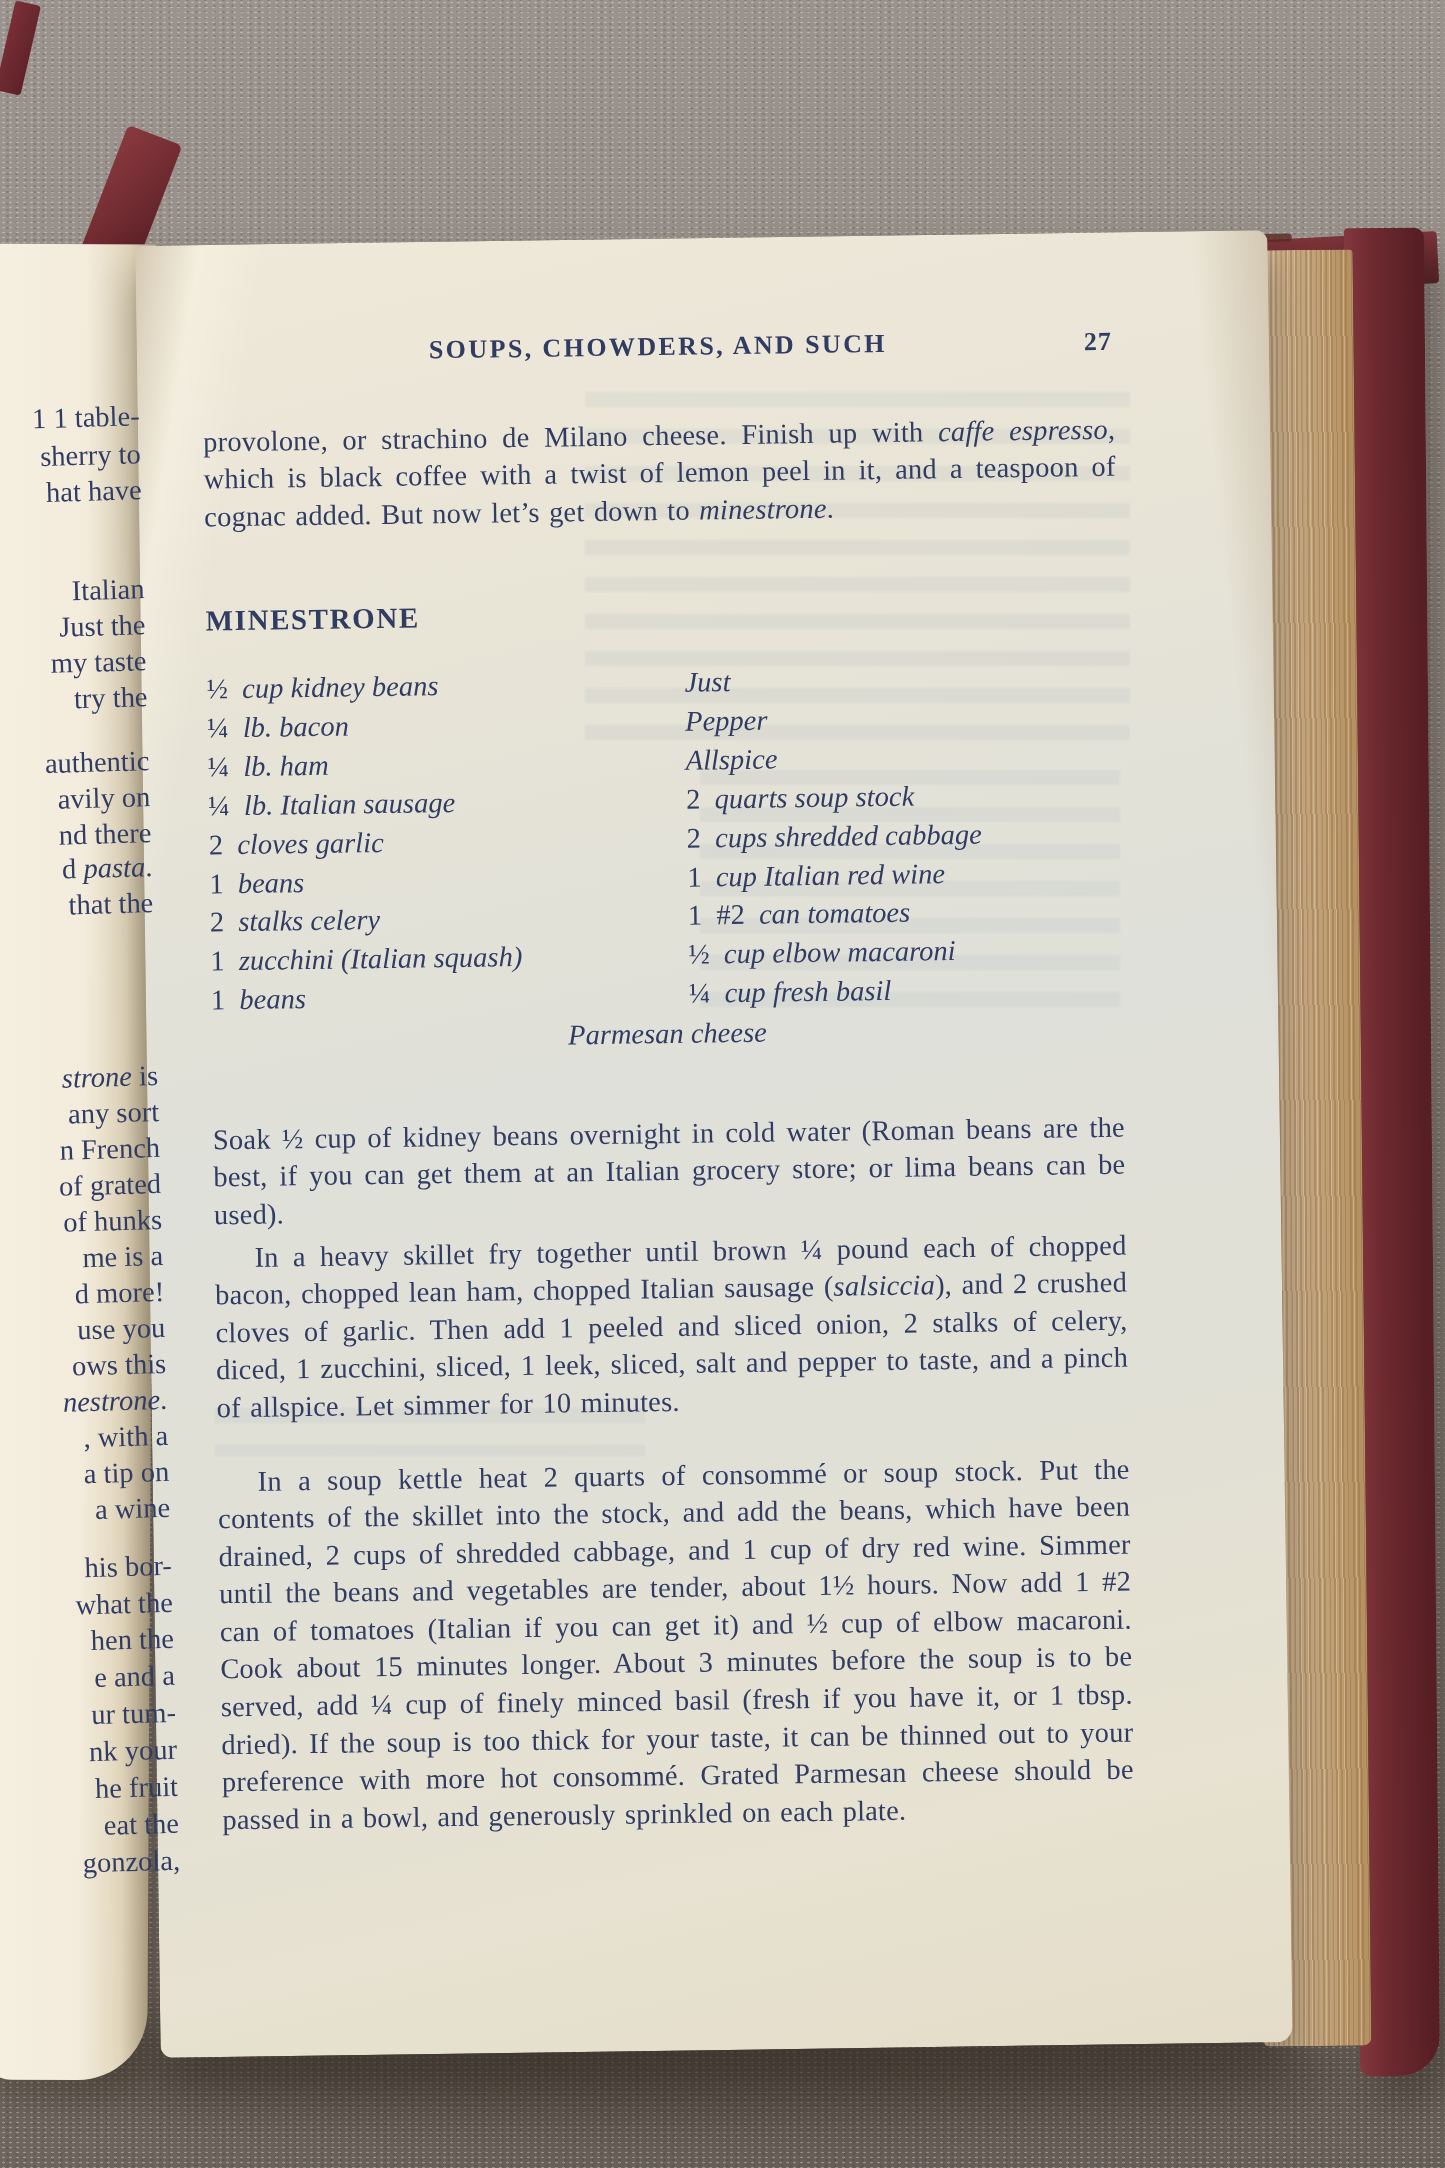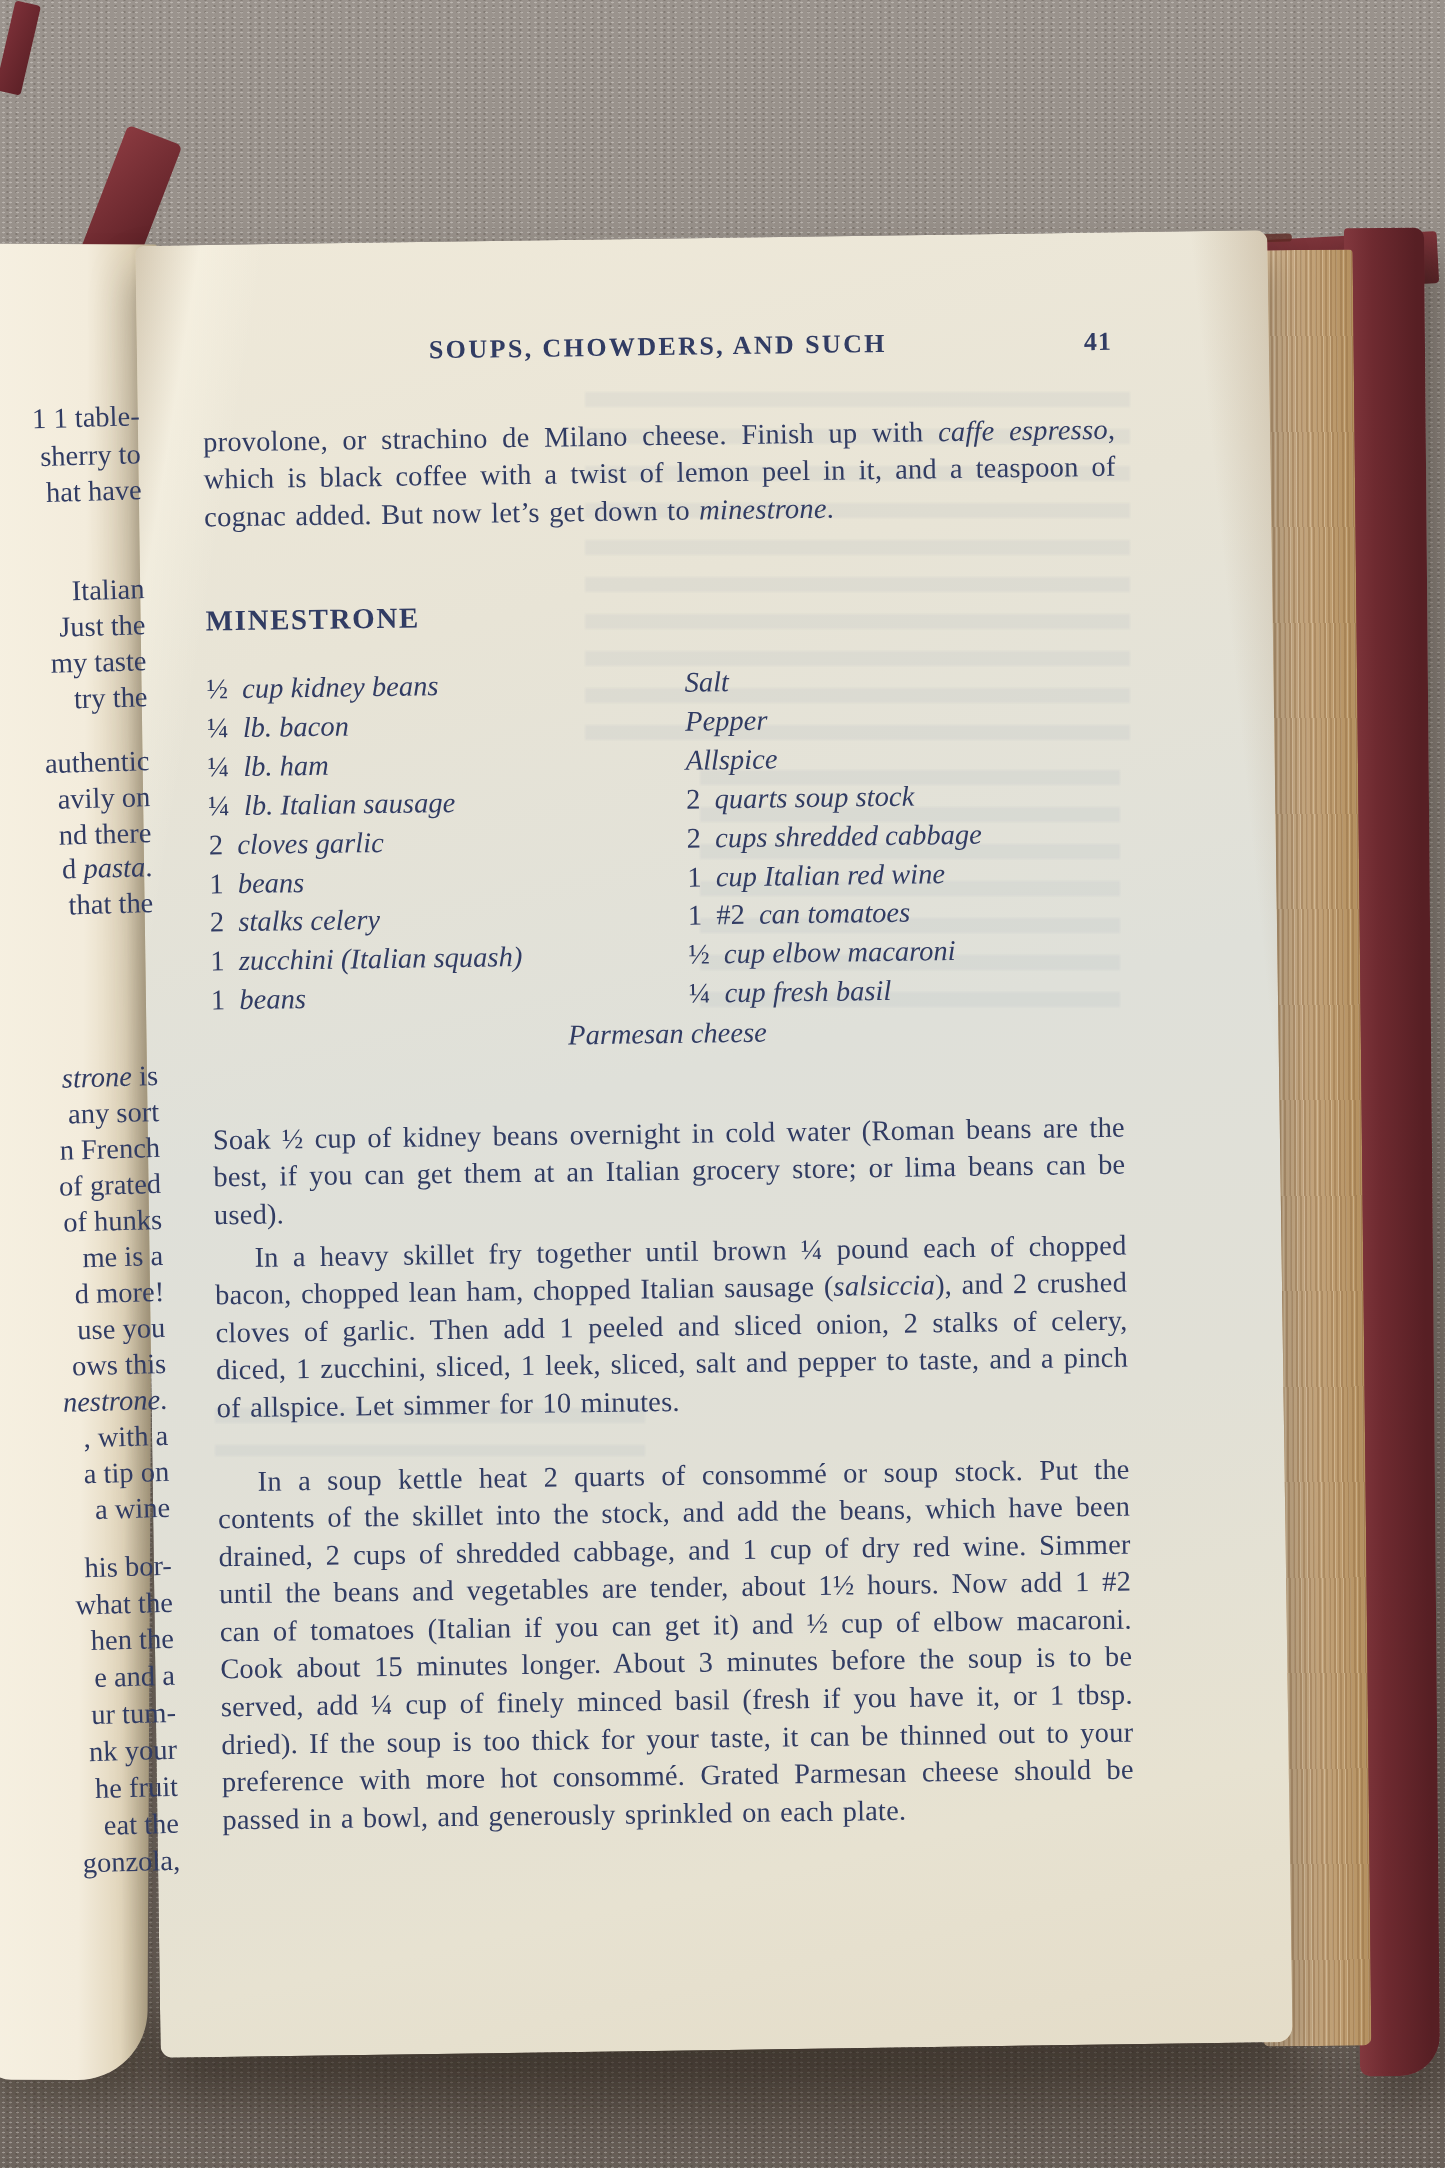--- a/index.html
+++ b/index.html
@@ -127,31 +127,31 @@
       <div class="fragment" style="top: 1663px;">e and a</div>
       <div class="fragment" style="top: 1700px;">ur tum-</div>
       <div class="fragment" style="top: 1737px;">nk your</div>
       <div class="fragment" style="top: 1774px;">he fruit</div>
       <div class="fragment" style="top: 1811px;">eat the</div>
       <div class="fragment" style="top: 1848px;">gonzola,</div>
     </div>
 
   <div class="content">
     <div class="running-head">SOUPS, CHOWDERS, AND SUCH</div>
-    <div class="page-num">41</div>
+    <div class="page-num">27</div>
 
     <p class="body-par intro">provolone, or strachino de Milano cheese. Finish up with <i>caffe espresso</i>, which is black coffee with a twist of lemon peel in it, and a teaspoon of cognac added. But now let’s get down to <i>minestrone</i>.</p>
 
     <div class="recipe-title">MINESTRONE</div>
 
     <div class="ingredients">
 
     <div class="ing-row">
         <div class="ing-left">½ <i>cup kidney beans</i></div>
-        <div class="ing-right"><i>Salt</i></div>
+        <div class="ing-right"><i>Just</i></div>
       </div>
         <div class="ing-row">
         <div class="ing-left">¼ <i>lb. bacon</i></div>
         <div class="ing-right"><i>Pepper</i></div>
       </div>
         <div class="ing-row">
         <div class="ing-left">¼ <i>lb. ham</i></div>
         <div class="ing-right"><i>Allspice</i></div>
       </div>
         <div class="ing-row">

